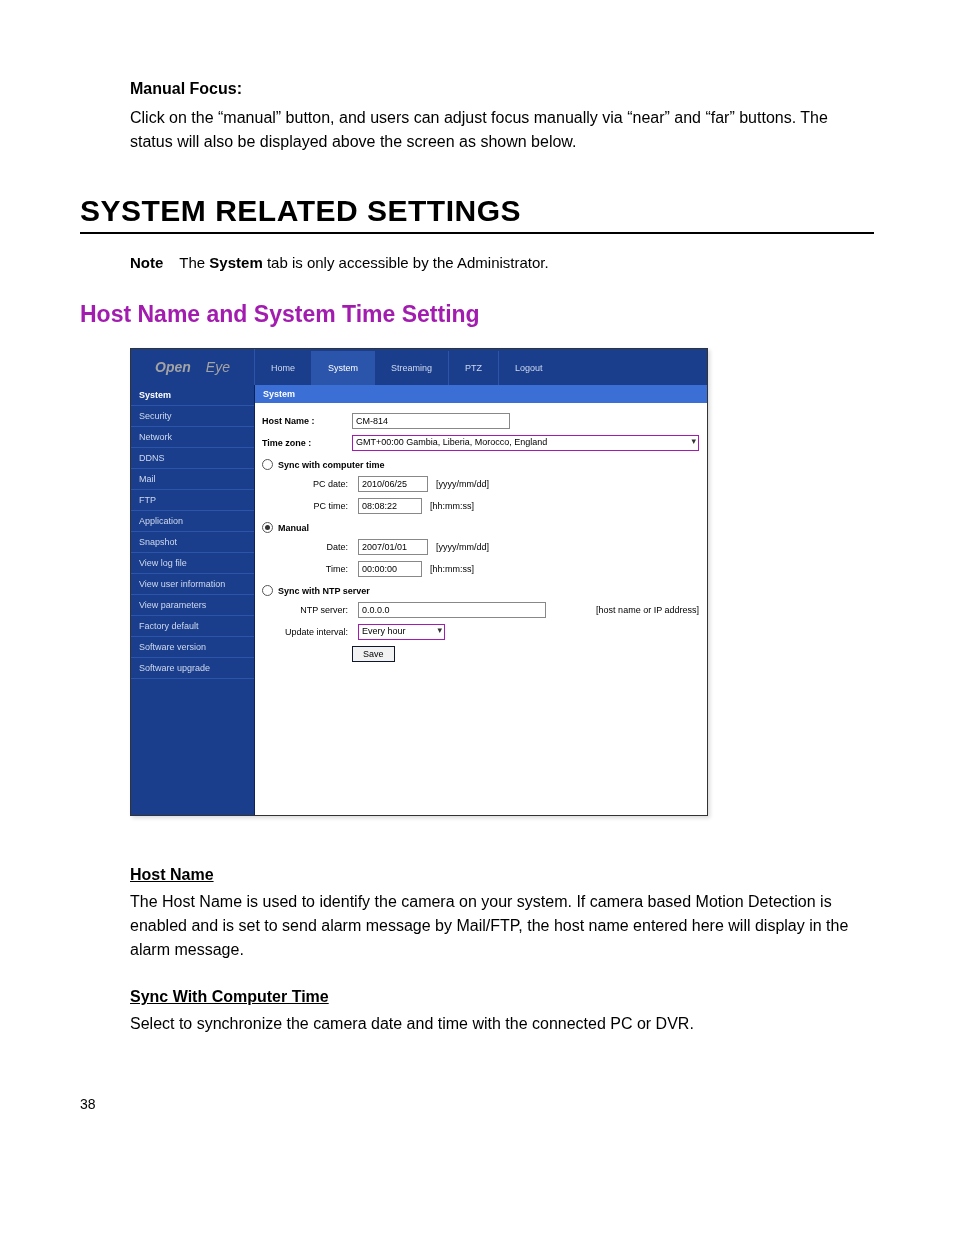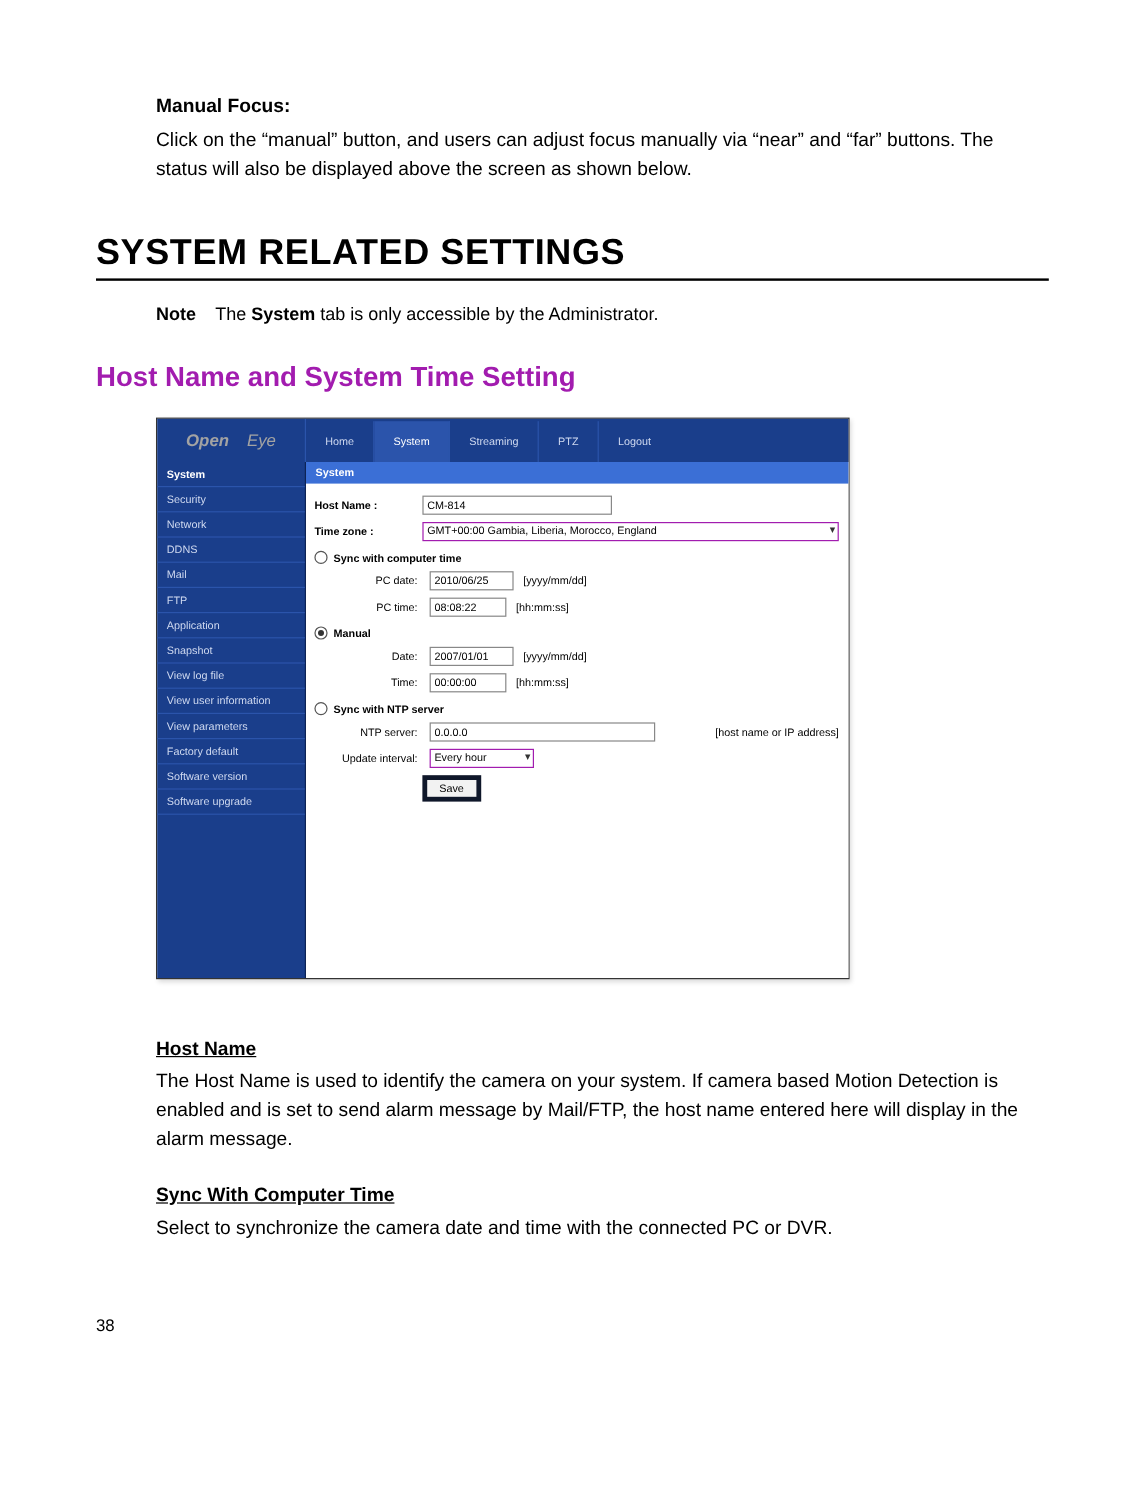--- a/index.html
+++ b/index.html
@@ -178,21 +178,21 @@
     background: #fff;
   }
   .sel::after {
     content: "▾";
     position: absolute;
     right: 2px; top: 0;
     font-size: 9px;
     color: #333;
   }
   .btn {
-    border: 4px solid #0f172a;
+    border: 1px solid #0f172a;
     background: #f2f2f2;
     padding: 2px 10px;
     font-size: 9px;
     cursor: pointer;
   }
   .btn-row { margin-left: 90px; margin-top: 6px; }
   .ntp-row { display: flex; align-items: center; }
   .ntp-hint { margin-left: auto; font-size: 9px; text-align: center; }
   .pagenum {
     font-size: 14px;

